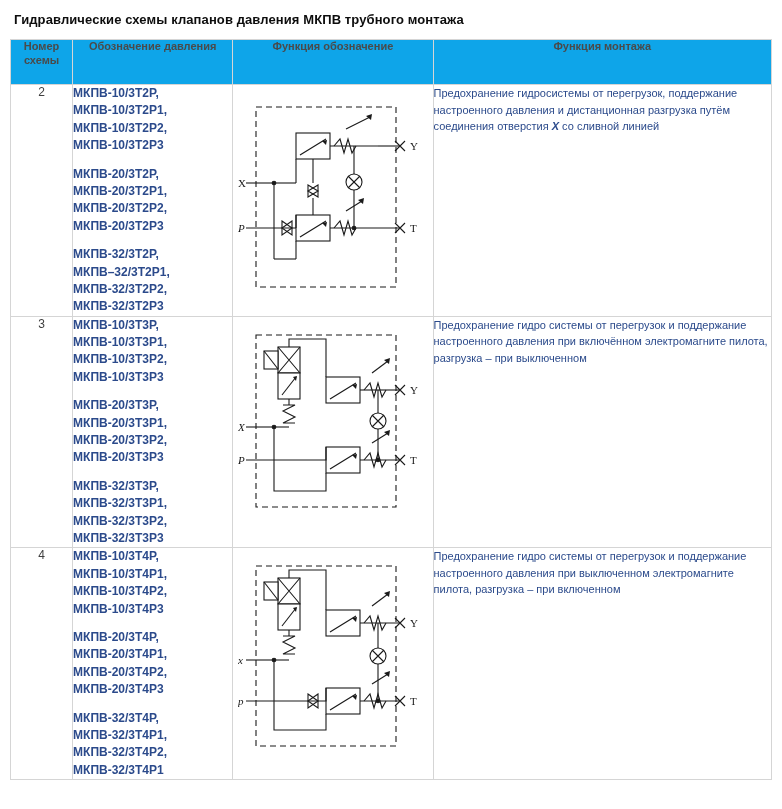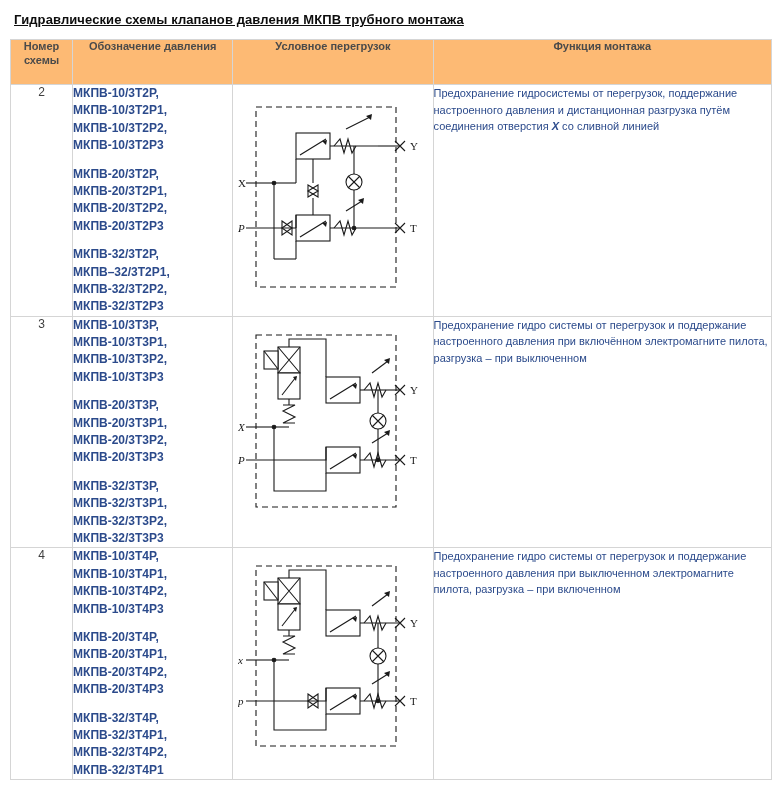--- a/index.html
+++ b/index.html
@@ -20,35 +20,34 @@
     height: 809px;
     box-sizing: border-box;
     padding: 10px 10px 0 10px;
   }
   .page-title {
     font-size: 13px;
     font-weight: bold;
     color: #0d0d0d;
     margin: 2px 0 12px 4px;
     letter-spacing: 0.1px;
-    text-decoration: underline;
   }
   table.schemes {
     border-collapse: collapse;
     width: 762px;
     table-layout: fixed;
     border: 1px solid #c9c9c9;
   }
   table.schemes th, table.schemes td {
     border: 1px solid #d5d5d5;
     vertical-align: top;
     padding: 0;
   }
   thead th {
-    background: #fdba74;
+    background: #0ea5e9;
     font-size: 11px;
     font-weight: bold;
     color: #4a4a4a;
     text-align: center;
     vertical-align: middle;
     height: 44px;
     padding: 4px 6px;
     line-height: 1.25;
   }
   .col-num   { width: 62px; }
@@ -101,21 +100,21 @@
     <colgroup>
       <col class="col-num">
       <col class="col-desig">
       <col class="col-symb">
       <col class="col-func">
     </colgroup>
     <thead>
       <tr>
         <th>Номер схемы</th>
         <th>Обозначение давления</th>
-        <th>Условное перегрузок</th>
+        <th>Функция обозначение</th>
         <th>Функция монтажа</th>
       </tr>
     </thead>
     <tbody>
 
       <tr>
         <td class="num">2</td>
         <td class="desig">
           <div class="desig-group">МКПВ-10/3Т2Р,<br>МКПВ-10/3Т2Р1,<br>МКПВ-10/3Т2Р2,<br>МКПВ-10/3Т2Р3</div>
           <div class="desig-group">МКПВ-20/3Т2Р,<br>МКПВ-20/3Т2Р1,<br>МКПВ-20/3Т2Р2,<br>МКПВ-20/3Т2Р3</div>

